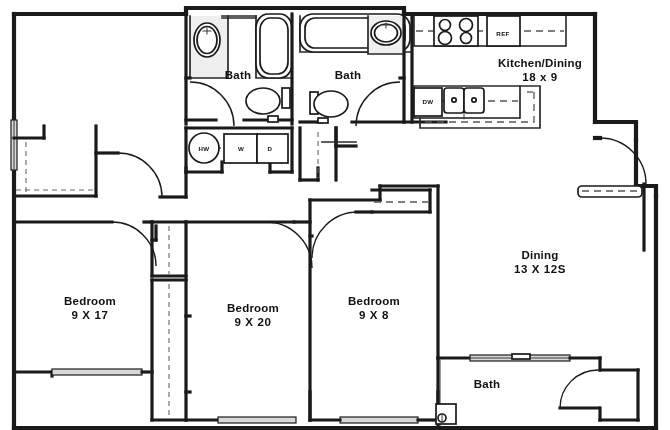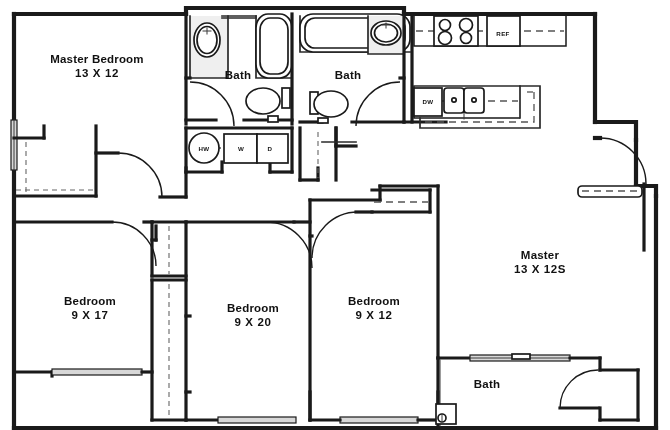--- a/index.html
+++ b/index.html
@@ -350,52 +350,52 @@
 
       <g>
         <rect class="fixture" x="436" y="404" width="20" height="20"></rect>
         <circle class="fixture-n" cx="442" cy="418" r="4"></circle>
         <line class="hair" x1="442" y1="414" x2="442" y2="422"></line>
       </g>
     </g>
 
   </svg>
 
-  <div class="rm-label" style="left:97px; top:66px;">
-    <span>Master Bedroom</span>
-    <span class="dim">13 X 12</span>
-  </div>
 
   <div class="rm-label" style="left:238px; top:76px;">
     <span>Bath</span>
   </div>
 
   <div class="rm-label" style="left:348px; top:76px;">
     <span>Bath</span>
   </div>
 
+  <div class="rm-label" style="left:540px; top:70px;">
+    <span>Kitchen/Dining</span>
+    <span class="dim">18 x 9</span>
+  </div>
 
   <div class="rm-label" style="left:540px; top:262px;">
-    <span>Master</span>
+    <span>Dining</span>
     <span class="dim">13 X 12S</span>
   </div>
 
   <div class="rm-label" style="left:90px; top:308px;">
     <span>Bedroom</span>
     <span class="dim">9 X 17</span>
   </div>
 
   <div class="rm-label" style="left:253px; top:315px;">
     <span>Bedroom</span>
     <span class="dim">9 X 20</span>
   </div>
 
   <div class="rm-label" style="left:374px; top:308px;">
     <span>Bedroom</span>
-    <span class="dim">9 X 12</span>
+    <span class="dim">9 X 8</span>
   </div>
 
   <div class="rm-label" style="left:487px; top:385px;">
     <span>Bath</span>
   </div>
 
   <div class="appl-label" style="left:204px; top:148px;">HW</div>
 
   <div class="appl-label" style="left:241px; top:148px;">W</div>
 

